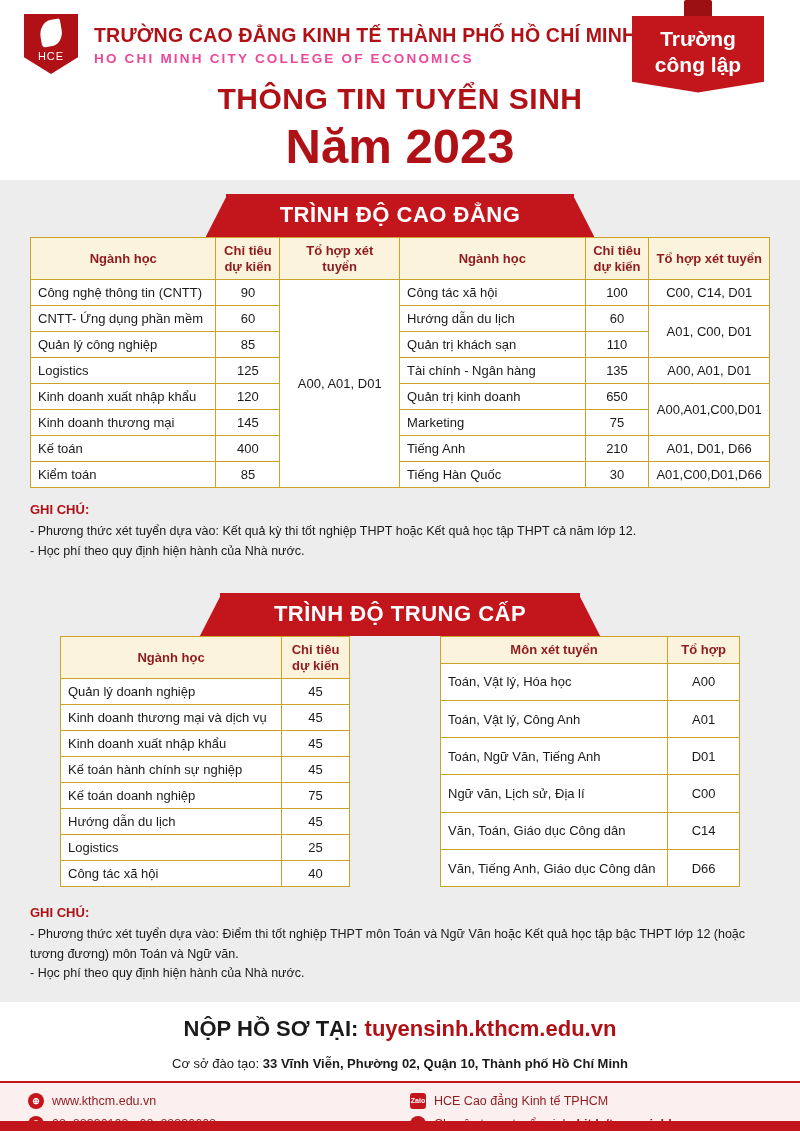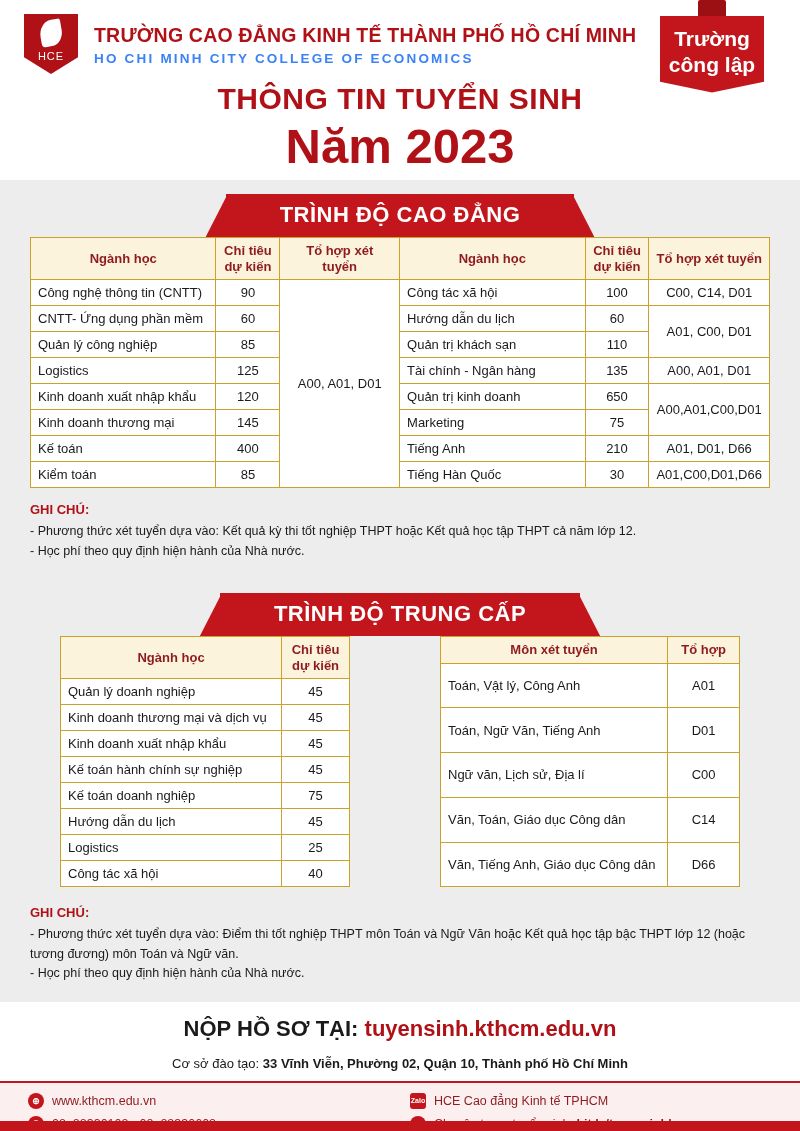--- a/index.html
+++ b/index.html
@@ -63,33 +63,33 @@
   }
   .brand-names { flex: 1; }
   .brand-vi {
     color: #B01116;
     font-size: 19.5px;
     font-weight: bold;
     letter-spacing: 0.2px;
     line-height: 1.15;
   }
   .brand-en {
-    color: #3b82f6;
+    color: #ec4899;
     font-size: 13.5px;
     font-weight: bold;
     letter-spacing: 2.2px;
     margin-top: 4px;
   }
 
   
   .tag {
     position: absolute;
     top: 0;
     right: 36px;
-    width: 104px;
+    width: 132px;
     text-align: center;
     z-index: 5;
   }
   .tag-clip {
     width: 28px; height: 16px;
     background: #9c0f13;
     margin: 0 auto;
     border-radius: 2px 2px 0 0;
   }
   .tag-body {
@@ -427,20 +427,24 @@
 
       <table class="tc-right">
         <thead>
           <tr>
             <th>Môn xét tuyển</th>
             <th>Tổ hợp</th>
           </tr>
         </thead>
         <tbody>
           <tr>
+            <td class="subj">Toán, Vật lý, Hóa học</td>
+            <td class="code ctr">A00</td>
+          </tr>
+          <tr>
             <td class="subj">Toán, Vật lý, Công Anh</td>
             <td class="code ctr">A01</td>
           </tr>
           <tr>
             <td class="subj">Toán, Ngữ Văn, Tiếng Anh</td>
             <td class="code ctr">D01</td>
           </tr>
           <tr>
             <td class="subj">Ngữ văn, Lịch sử, Địa lí</td>
             <td class="code ctr">C00</td>

